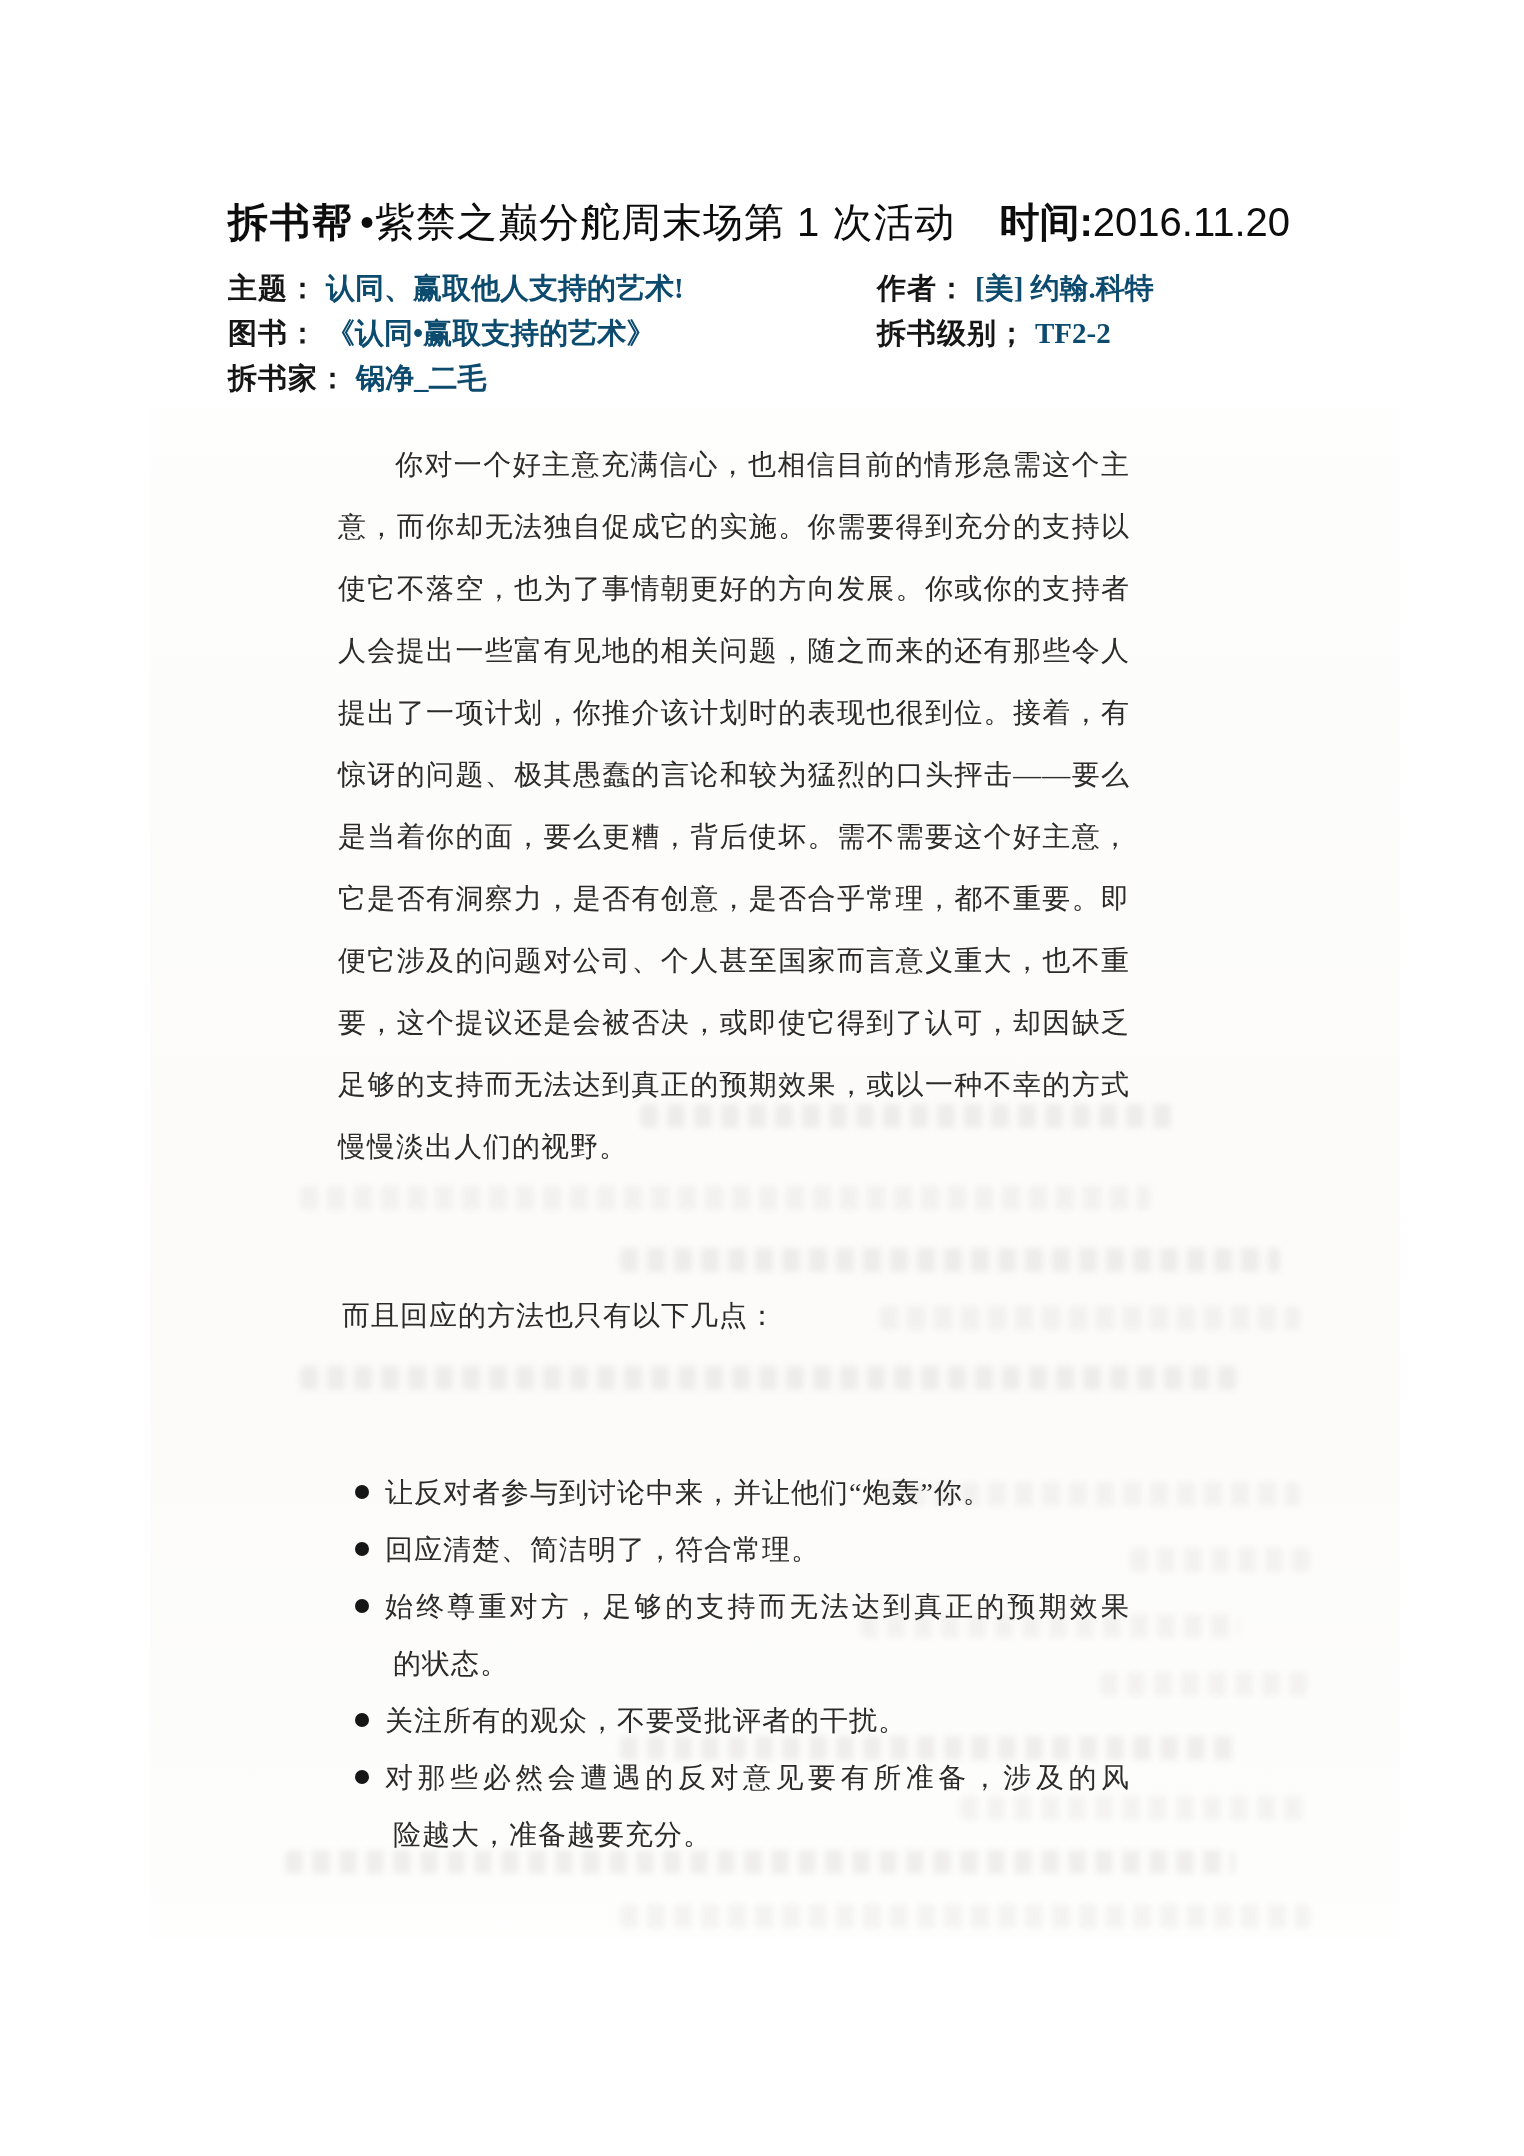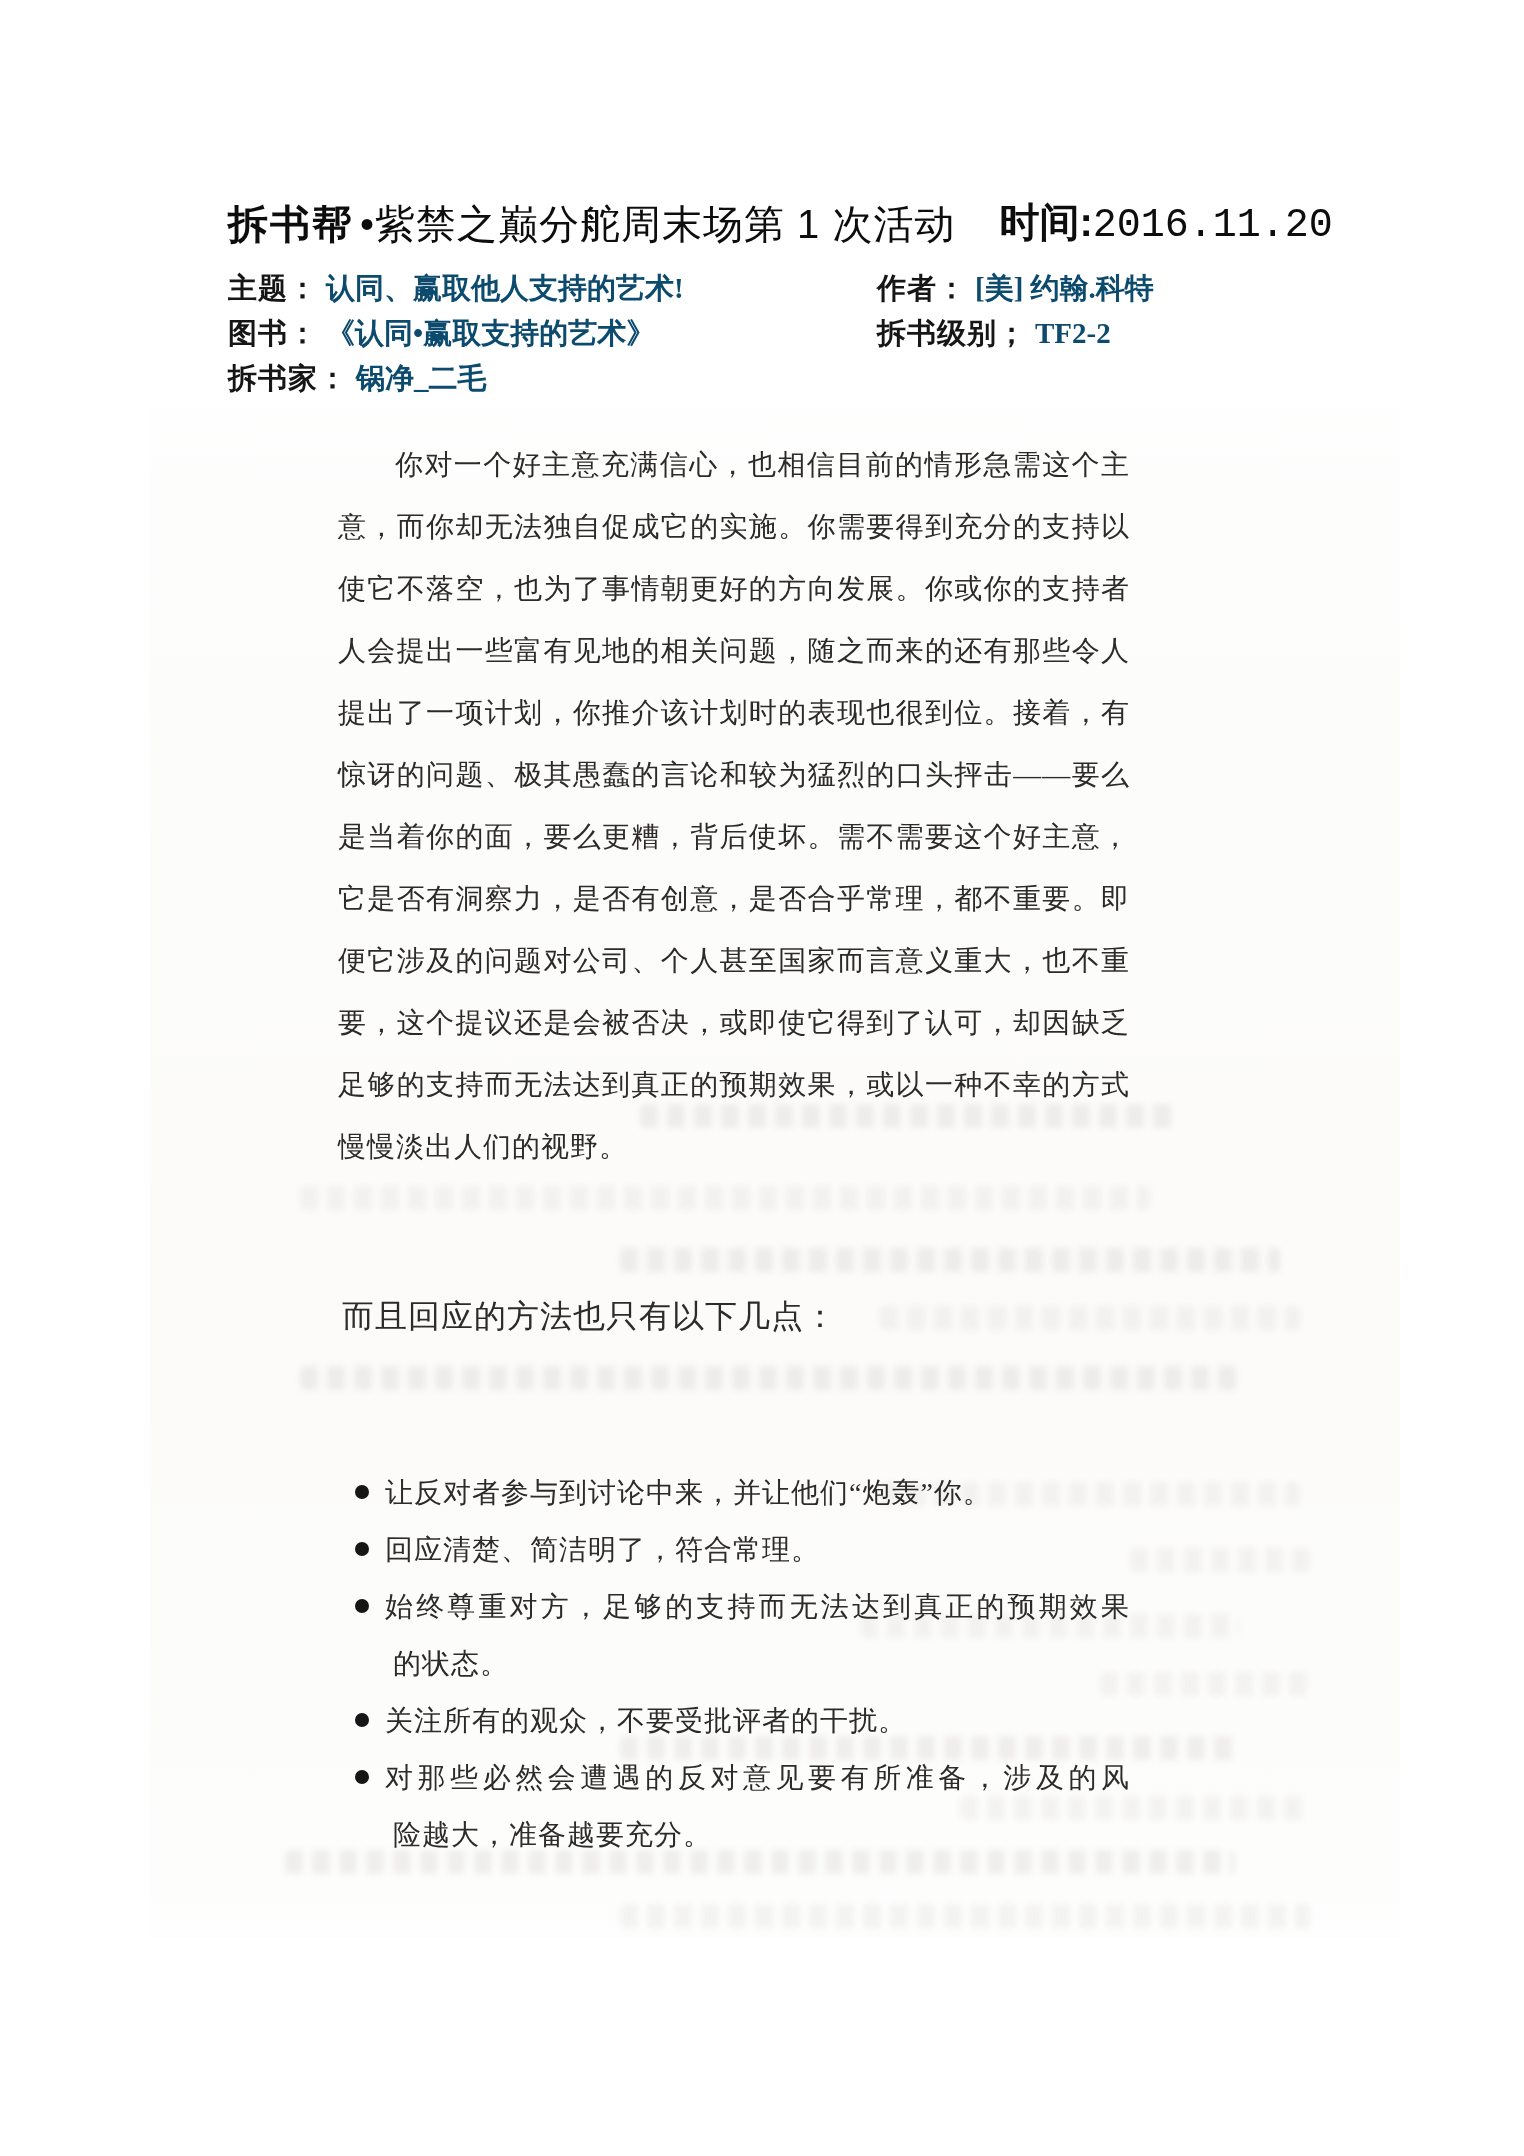--- a/index.html
+++ b/index.html
@@ -22,21 +22,21 @@
     align-items: center;
     font-size: 40px;
     line-height: 52px;
     white-space: nowrap;
     color: #0d0d0d;
   }
   .brand { font-weight: 900; letter-spacing: 2px; }
   .title-rest { font-weight: 400; letter-spacing: 1px; margin-left: 6px; }
   .time-group { margin-left: 44px; }
   .time-label { font-weight: 900; }
-  .time-value { font-family: Liberation Mono, monospace; font-weight: 400; }
+  .time-value { font-family: Liberation Sans, sans-serif; font-weight: 400; }
 
   .meta-col {
     position: absolute;
     top: 266px;
     font-size: 29px;
     color: #161616;
   }
   .meta-col.left  { left: 228px; }
   .meta-col.right { left: 877px; }
   .meta-row { height: 45px; line-height: 45px; white-space: nowrap; }
@@ -67,21 +67,21 @@
     text-align: justify;
     text-align-last: justify;
   }
   .para-line.indent { padding-left: 57px; }
   .para-line.last { text-align-last: left; }
 
   .list-intro {
     position: absolute;
     left: 342px; top: 1285px;
     width: 800px;
-    font-size: 32px;
+    font-size: 28px;
     letter-spacing: 1px;
     line-height: 62px;
     font-family: "Liberation Serif", serif;
     color: #2d2b29;
     white-space: nowrap;
   }
 
   .bullet-list {
     position: absolute;
     left: 355px; top: 1464px;

